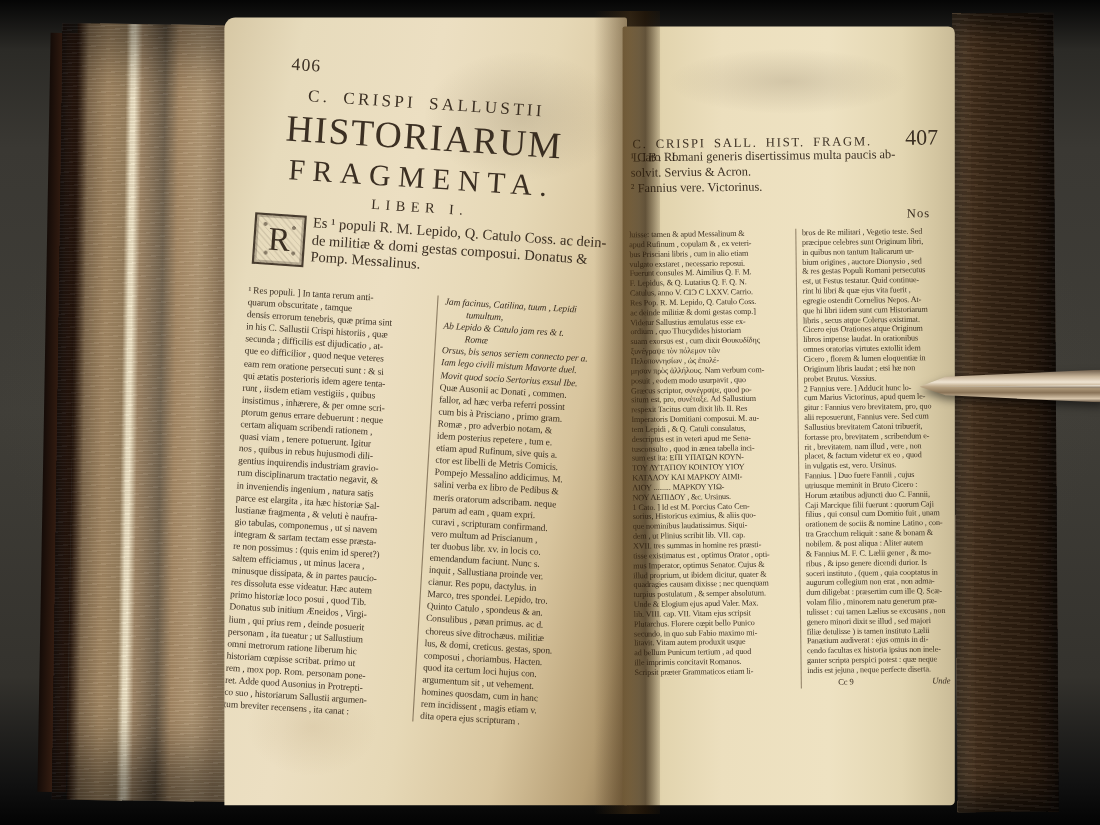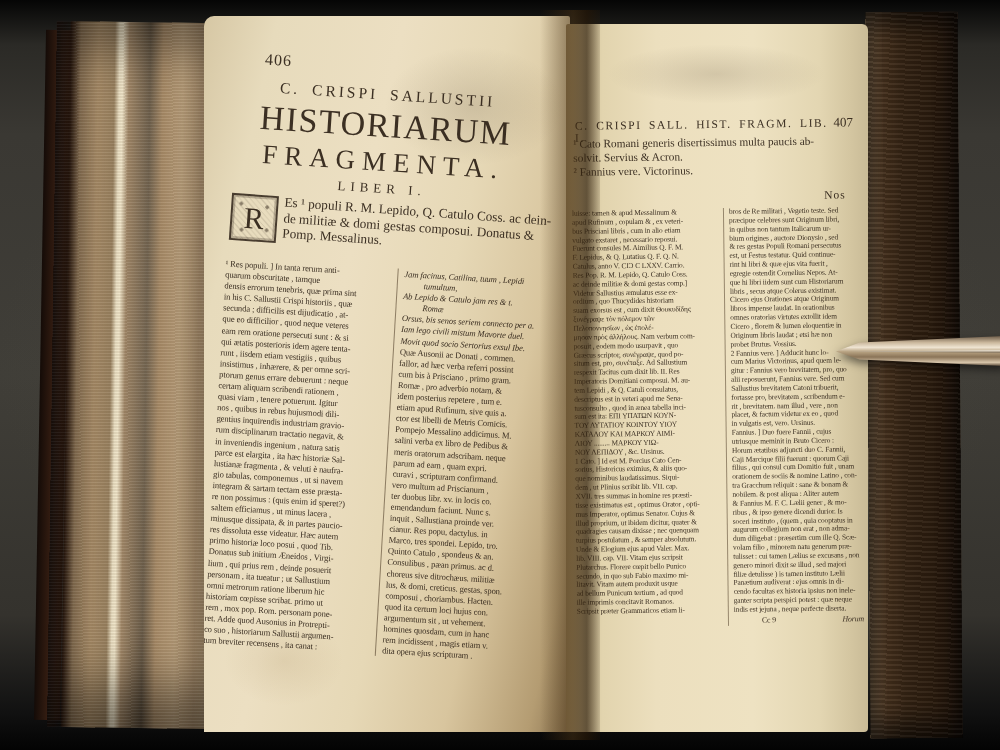--- a/index.html
+++ b/index.html
@@ -64,21 +64,21 @@
       repeating-linear-gradient(45deg,rgba(45,33,22,.12) 0 1px,transparent 1px 4px);}
   .lp-cols{position:absolute;left:24px;top:256px;transform:rotate(1deg);display:flex;}
   .lp-col{width:166px;font-size:8.6px;line-height:11.1px;letter-spacing:-.1px;}
   .lp-col2{margin-left:6px;border-left:1px solid rgba(80,62,40,.6);padding-left:6px;}
   .verse{font-style:italic;}
   .verse .tl:nth-child(2),.verse .tl:nth-child(4){padding-left:20px;}
   
   .rp-content{position:absolute;inset:0;transform:rotate(-.7deg);}
   .rp-header{position:absolute;left:12px;right:12px;top:92px;display:flex;justify-content:space-between;align-items:baseline;}
   .rp-header .rh-text{font-size:11.5px;letter-spacing:1.6px;word-spacing:3px;}
-  .rp-header .rh-no{font-size:13px;}
+  .rp-header .rh-no{font-size:20px;}
   .rp-intro{position:absolute;left:10px;right:10px;top:112px;font-size:11.3px;line-height:13.8px;}
   .rp-catch{position:absolute;right:20px;top:166px;font-size:11.5px;letter-spacing:1px;}
   .rp-cols{position:absolute;left:8px;top:184px;display:flex;}
   .rp-col{width:147px;font-size:7.4px;line-height:8.85px;letter-spacing:-.1px;}
   .rp-col2{margin-left:4px;border-left:1px solid rgba(80,62,40,.55);padding-left:5px;width:140px;}
   .rp-sig{display:flex;justify-content:space-between;padding:2px 10px 0 28px;font-size:7.8px;}
   
   .smudge{position:absolute;pointer-events:none;background:radial-gradient(ellipse at center,rgba(90,75,55,.18),transparent 70%);}
 </style>
 </head>
@@ -299,21 +299,21 @@
               <div class="tl">tulisset : cui tamen Lælius se excusans , non</div>
               <div class="tl">genero minori dixit se illud , sed majori</div>
               <div class="tl">filiæ detulisse ) is tamen instituto Lælii</div>
               <div class="tl">Panætium audiverat : ejus omnis in di-</div>
               <div class="tl">cendo facultas ex historia ipsius non inele-</div>
               <div class="tl">ganter scripta perspici potest : quæ neque</div>
               <div class="tl">indis est jejuna , neque perfecte diserta.</div>
             </div>
           <div class="rp-sig">
             <span>Cc 9</span>
-            <span style="font-style:italic;">Horum</span>
+            <span style="font-style:italic;">Unde</span>
           </div>
         </div>
       </div>
     </div>
 
   </div>
 
   <div class="gutter-shade"></div>
 
   <div class="pointer">

